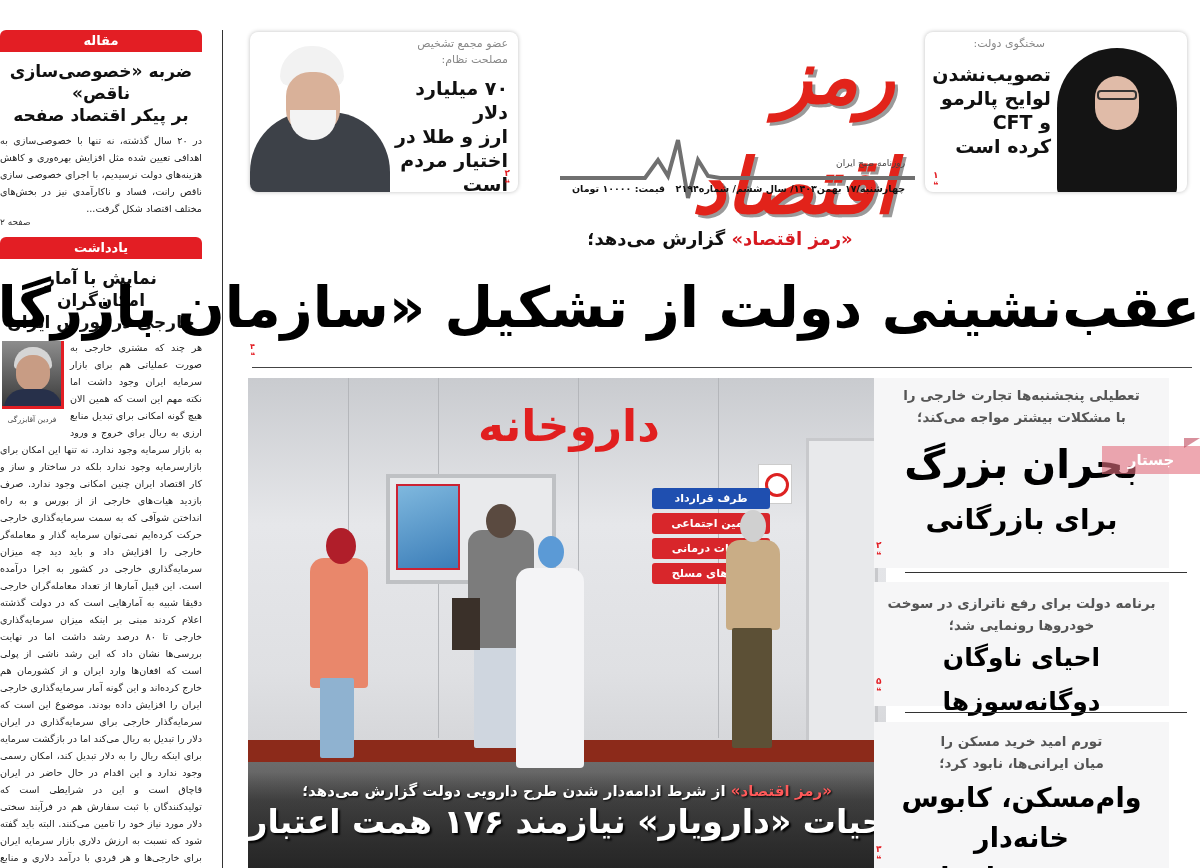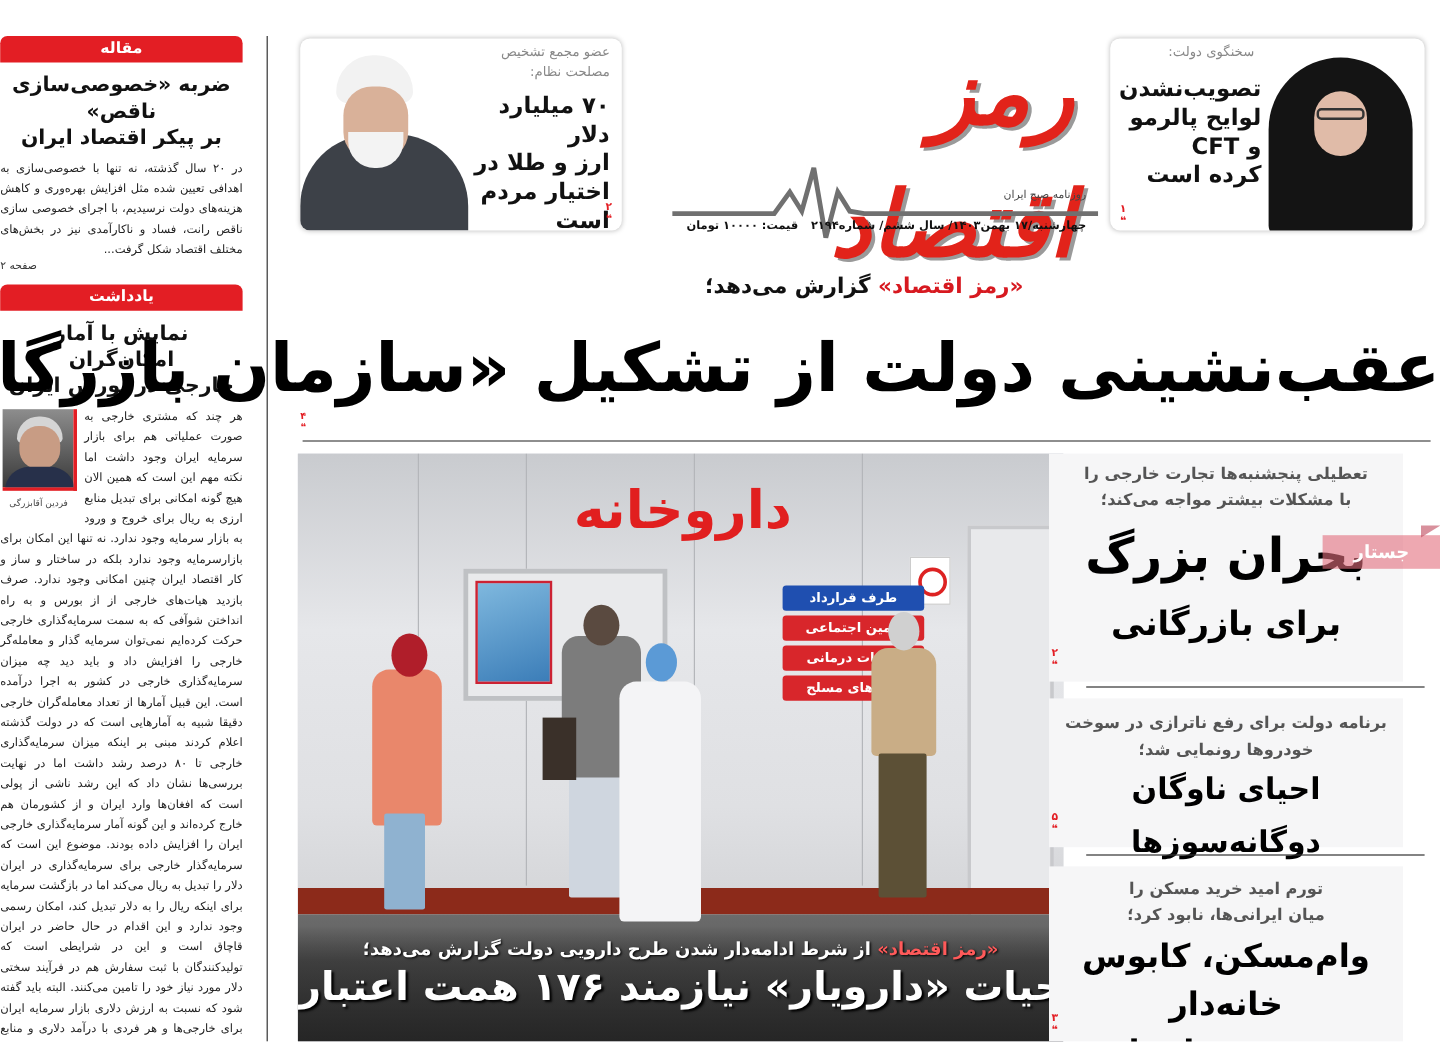--- a/index.html
+++ b/index.html
@@ -77,21 +77,21 @@
   .ribbon-fold { position: absolute; left: 1184px; top: 438px; width: 0; height: 0; border-left: 16px solid rgba(190,70,90,0.6); border-bottom: 10px solid transparent; }
 </style>
 </head>
 <body>
 
 <div class="left-col">
   <section>
     <div class="section-bar">مقاله</div>
     <h2 class="left-headline">
       <span>ضربه «خصوصی‌سازی ناقص»</span><br>
-      <span>بر پیکر اقتصاد ایران</span>
+      <span>بر پیکر اقتصاد صفحه</span>
     </h2>
     <p class="article-body">در ۲۰ سال گذشته، نه تنها با خصوصی‌سازی به اهدافی تعیین شده مثل افزایش بهره‌وری و کاهش هزینه‌های دولت نرسیدیم، با اجرای خصوصی سازی ناقص رانت، فساد و ناکارآمدی نیز در بخش‌های مختلف اقتصاد شکل گرفت...</p>
     <div class="page-ref">صفحه ۲</div>
   </section>
 
   <section style="margin-top:10px;">
     <div class="section-bar">یادداشت</div>
     <h2 class="left-headline">
       <span>نمایش با آمار امکان‌گران</span><br>
       <span>خارجی در بورس ایران</span>

